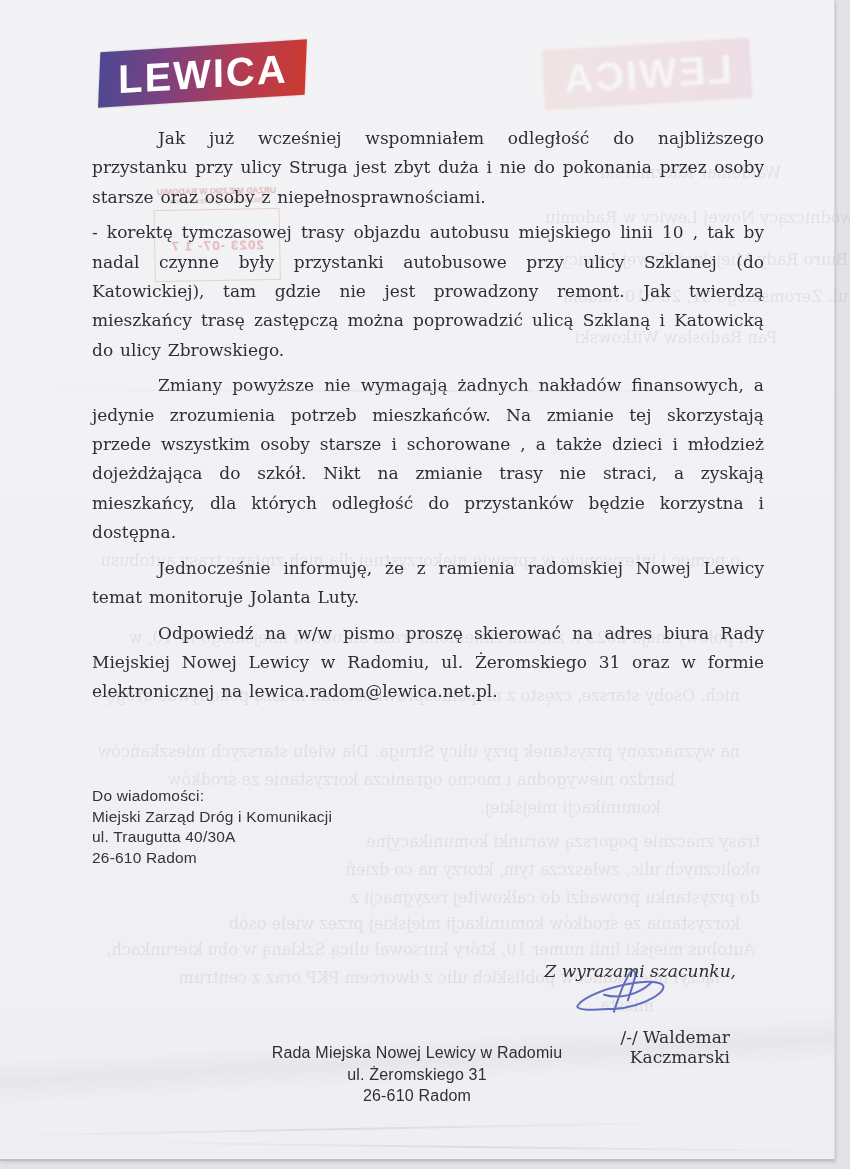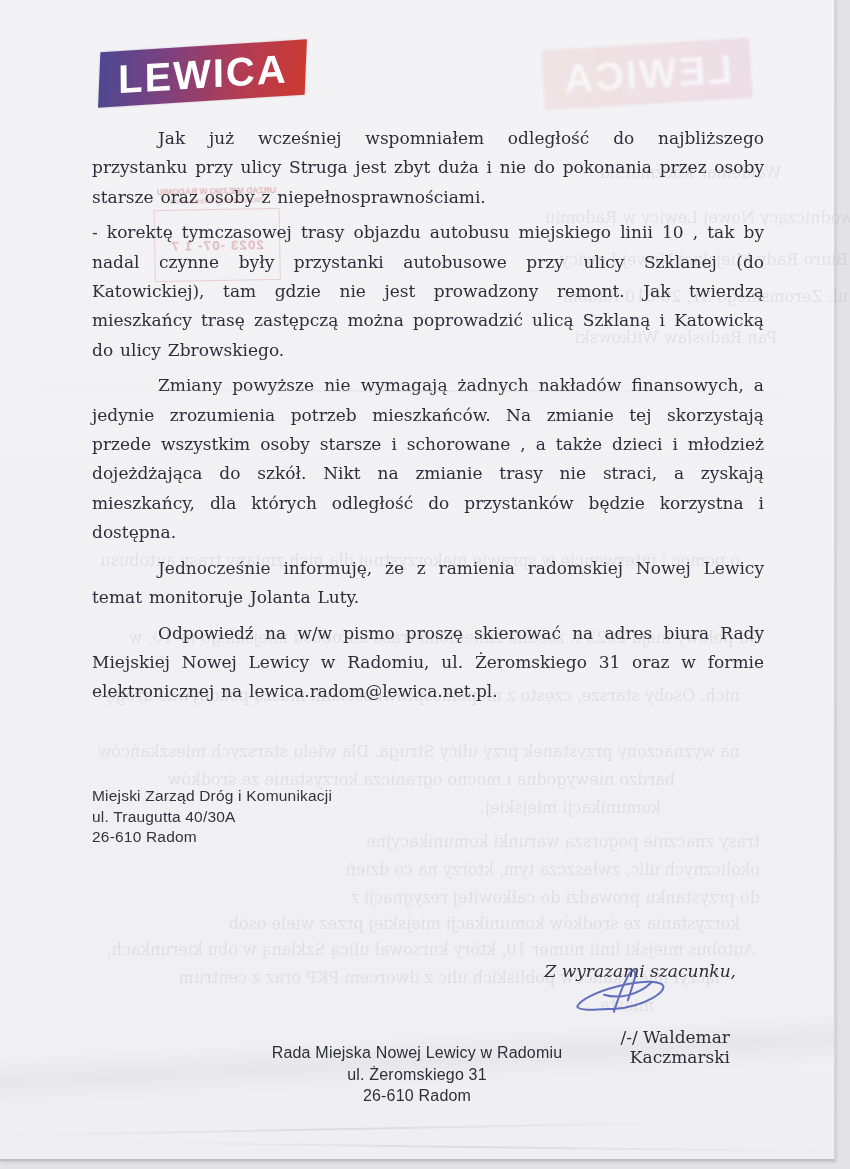--- a/index.html
+++ b/index.html
@@ -140,20 +140,21 @@
 
   <div class="body-text">
     <p class="p indent">Jak już wcześniej wspomniałem odległość do najbliższego przystanku przy ulicy Struga jest zbyt duża i nie do pokonania przez osoby starsze oraz osoby z niepełnosprawnościami.</p>
     <p class="p">- korektę tymczasowej trasy objazdu autobusu miejskiego linii 10 , tak by nadal czynne były przystanki autobusowe przy ulicy Szklanej (do Katowickiej), tam gdzie nie jest prowadzony remont. Jak twierdzą mieszkańcy trasę zastępczą można poprowadzić ulicą Szklaną i Katowicką do ulicy Zbrowskiego.</p>
     <p class="p indent">Zmiany powyższe nie wymagają żadnych nakładów finansowych, a jedynie zrozumienia potrzeb mieszkańców. Na zmianie tej skorzystają przede wszystkim osoby starsze i schorowane , a także dzieci i młodzież dojeżdżająca do szkół. Nikt na zmianie trasy nie straci, a zyskają mieszkańcy, dla których odległość do przystanków będzie korzystna i dostępna.</p>
     <p class="p indent">Jednocześnie informuję, że z ramienia radomskiej Nowej Lewicy temat monitoruje Jolanta Luty.</p>
     <p class="p indent">Odpowiedź na w/w pismo proszę skierować na adres biura Rady Miejskiej Nowej Lewicy w Radomiu, ul. Żeromskiego 31 oraz w formie elektronicznej na lewica.radom@lewica.net.pl.</p>
   </div>
 
   <div class="cc">
+    <div>Do wiadomości:</div>
     <div>Miejski Zarząd Dróg i Komunikacji</div>
     <div>ul. Traugutta 40/30A</div>
     <div>26-610 Radom</div>
   </div>
 
   <div class="closing">
     <p class="salutation">Z wyrazami szacunku,</p>
     <p class="signer">/-/ Waldemar Kaczmarski</p>
   </div>
   <svg class="sig" width="110" height="46" viewBox="0 0 110 46">

